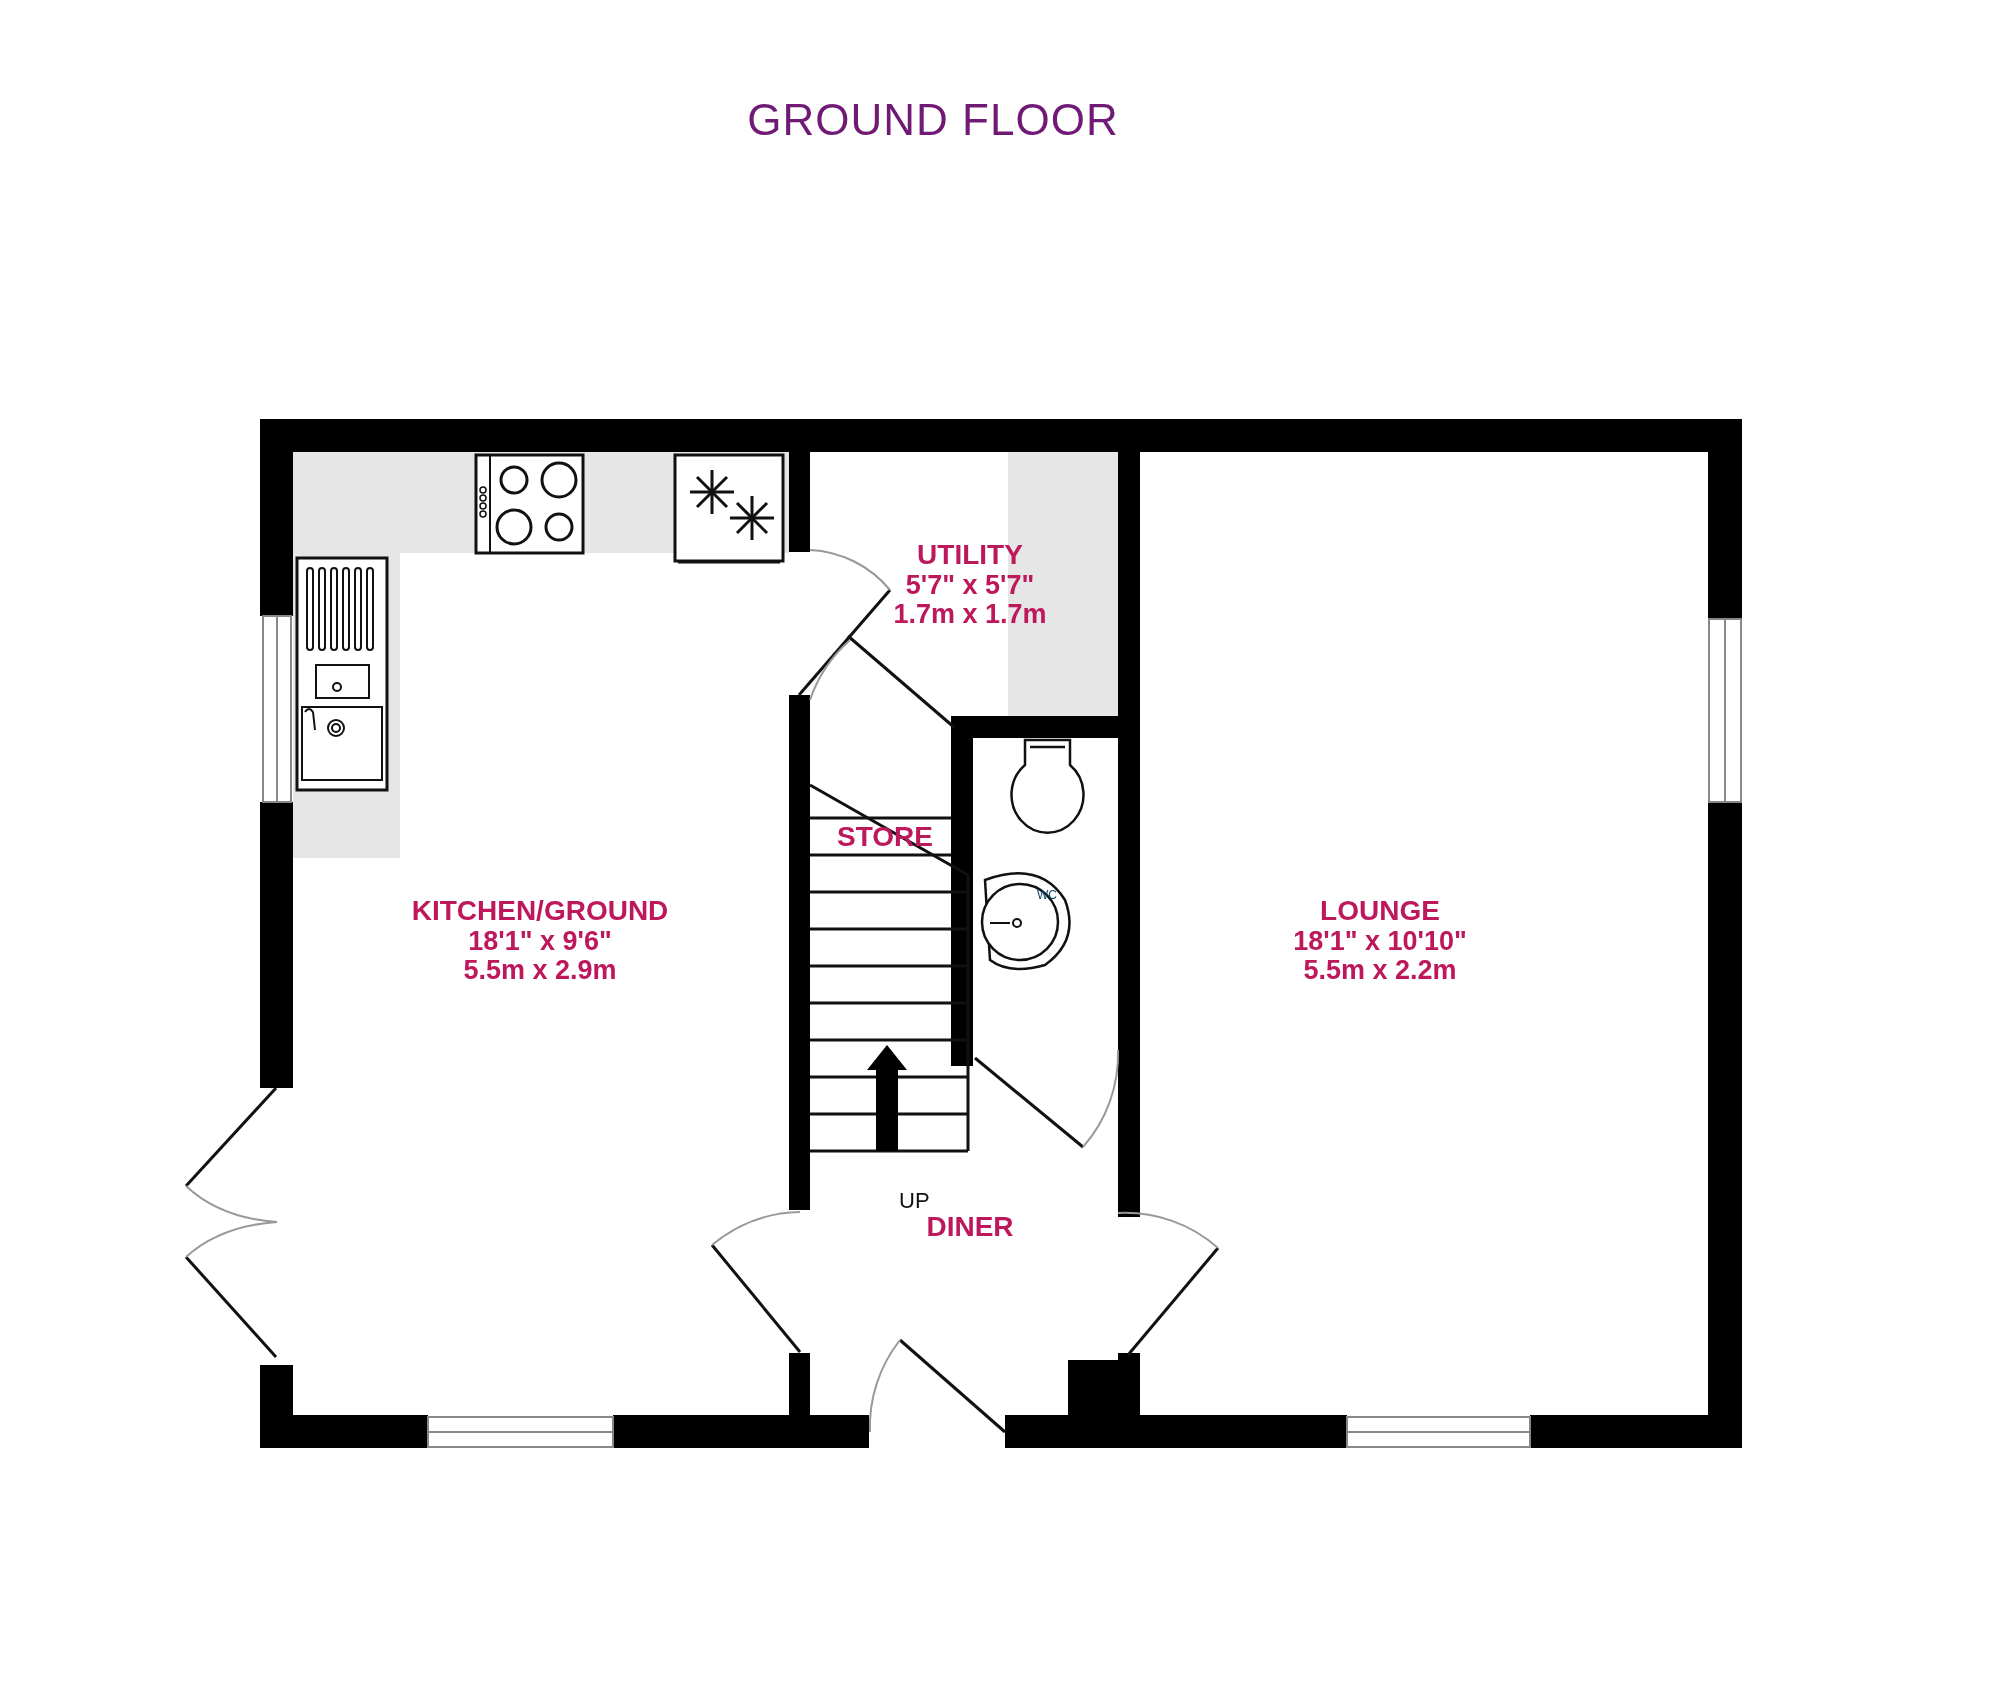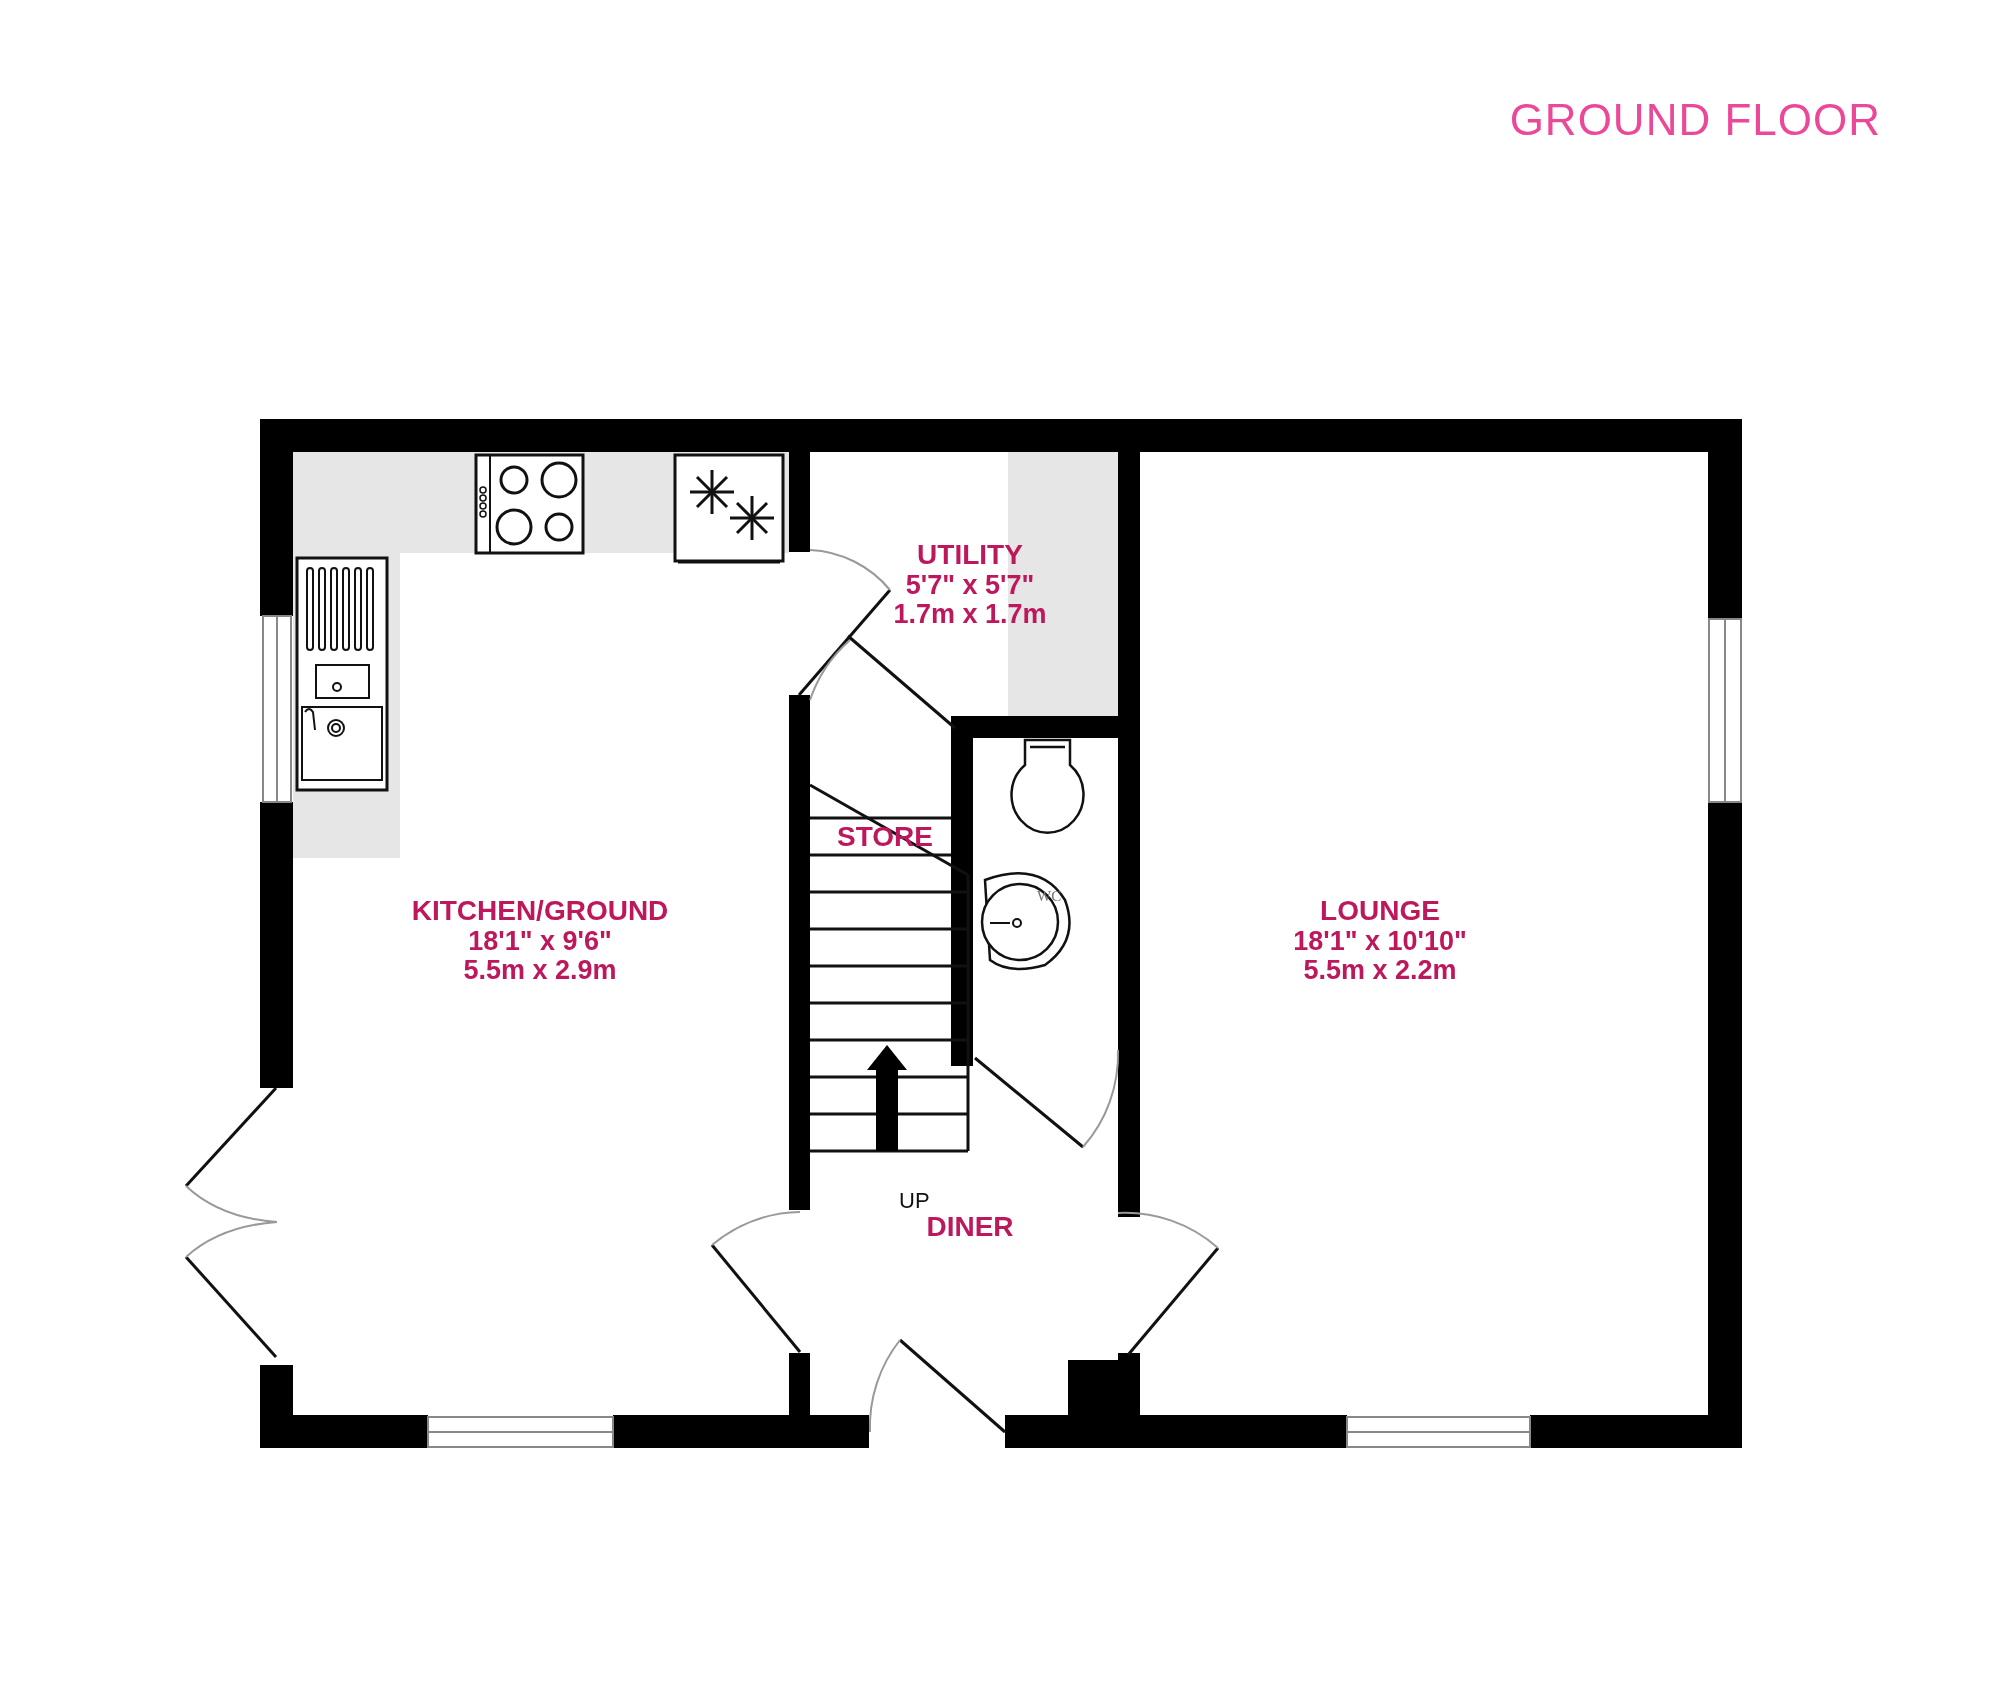--- a/index.html
+++ b/index.html
@@ -1,23 +1,23 @@
 <!DOCTYPE html>
 <html><head>
 <meta charset="utf-8">
 <style>
   html, body { margin:0; padding:0; background:#ffffff; }
   body { width:2000px; height:1708px; position:relative; overflow:hidden; font-family:"Liberation Sans", sans-serif; }
-  .title { position:absolute; left:0; width:1866px; top:95px; text-align:right; font-size:44px; color:#ec4899; letter-spacing:1px;margin-left:15px; }
+  .title { position:absolute; left:0; width:1866px; top:95px; text-align:center; font-size:44px; color:#701a75; letter-spacing:1px; }
   svg.plan { position:absolute; left:0; top:0; }
   .lbl { position:absolute; text-align:center; font-weight:bold; color:#be185d; line-height:1.1; }
   .lbl .name { display:block; font-size:28px; }
   .lbl .dim { display:block; font-size:27px; }
   .small { position:absolute; font-size:22px; color:#111;margin-left:24px; }
-  .wc { position:absolute; font-size:15px; color:#737373;font-family:Liberation Serif, serif; }
+  .wc { position:absolute; font-size:12px; color:#0c4a6e; }
 </style>
 </head>
 <body>
 
 <div class="title">GROUND FLOOR</div>
 
 <svg class="plan" width="2000" height="1708" viewBox="0 0 2000 1708">
 
   <g fill="#e6e6e6">
     <rect x="293" y="452" width="496" height="101"></rect>

